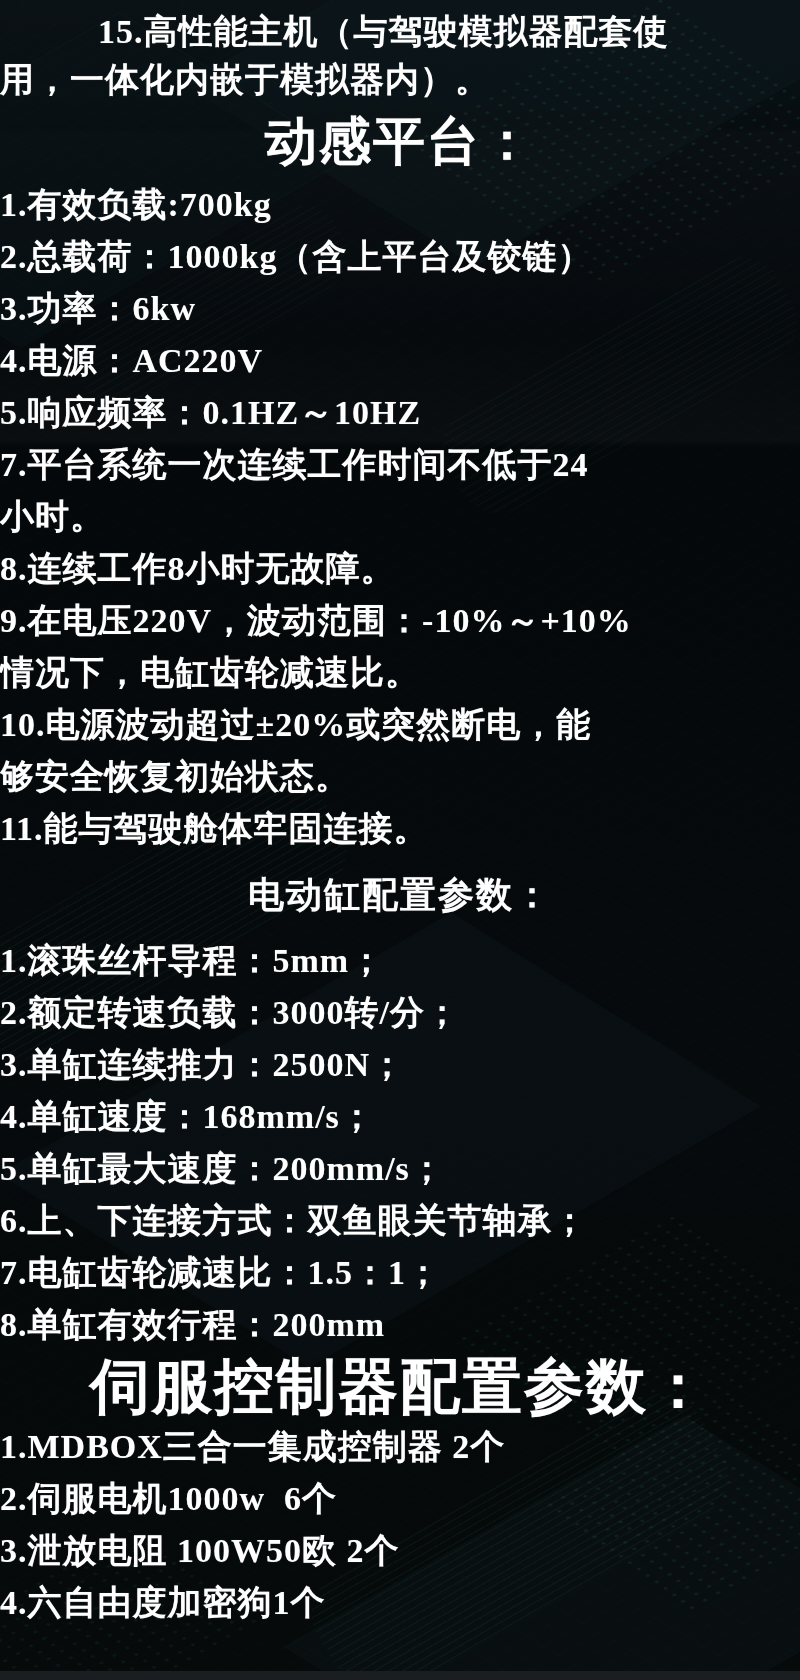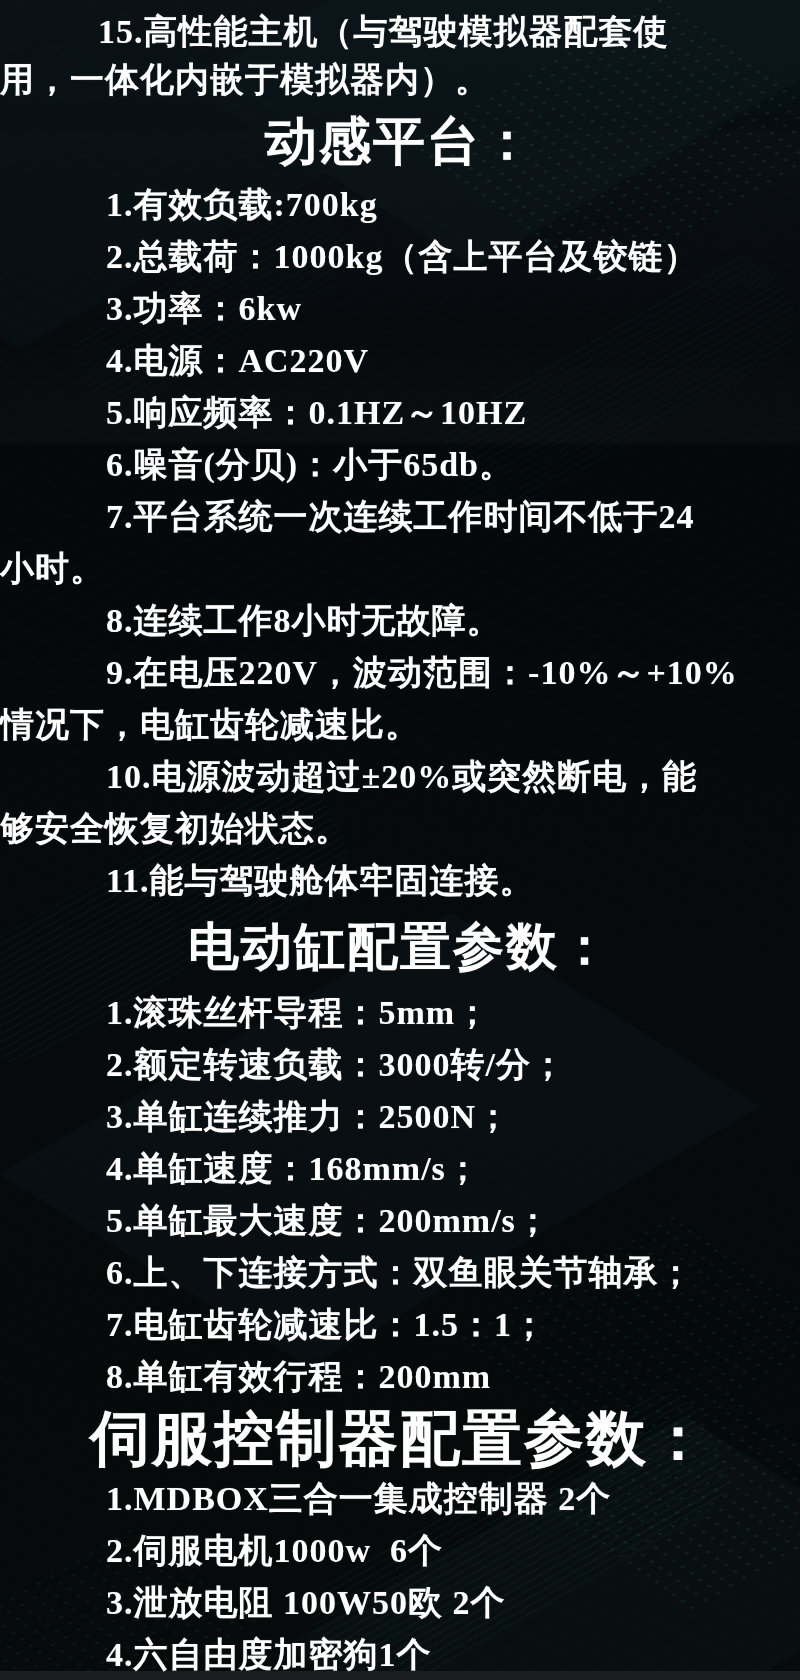--- a/index.html
+++ b/index.html
@@ -49,30 +49,30 @@
   .content{position:absolute;inset:0;padding-top:8px;}
   .l{
     height:52px;line-height:52px;
     color:#ffffff;white-space:pre;
     font-family:"Liberation Serif","DejaVu Serif",serif;
     font-weight:700;font-size:34px;letter-spacing:1px;
     text-shadow:0 0 1px rgba(255,255,255,0.35);
   }
   .intro-l{height:48px;line-height:48px;}
   .first{padding-left:98px;}
-  .ind{padding-left:106px;}
+  .ind{}
   .cont{}
   .h{
     color:#ffffff;text-align:center;
     font-family:"DejaVu Sans","Liberation Sans",sans-serif;
     font-weight:700;letter-spacing:2px;white-space:pre;
     text-shadow:0 0 1px rgba(255,255,255,0.4);
   }
   .h-1{font-size:52px;height:75px;line-height:75px;}
-  .h-2{font-size:51px;height:80px;line-height:80px;}
+  .h-2{font-size:36px;height:80px;line-height:80px;}
   .h-3{font-size:60px;height:70px;line-height:70px;}
 </style>
 </head>
 <body>
 
 <div class="page">
 
   <div class="bg">
     <div class="iso-panel p1"></div>
     <div class="iso-panel p2"></div>
@@ -95,21 +95,20 @@
     <div class="l intro-l first">15.高性能主机（与驾驶模拟器配套使</div>
     <div class="l intro-l cont">用，一体化内嵌于模拟器内）。</div>
 
     <div class="h h-1">动感平台：</div>
 
     <div class="l ind">1.有效负载:700kg</div>
     <div class="l ind">2.总载荷：1000kg（含上平台及铰链）</div>
     <div class="l ind">3.功率：6kw</div>
     <div class="l ind">4.电源：AC220V</div>
     <div class="l ind">5.响应频率：0.1HZ～10HZ</div>
-    <div class="l ind">6.噪音(分贝)：小于65db。</div>
     <div class="l ind">7.平台系统一次连续工作时间不低于24</div>
     <div class="l cont">小时。</div>
     <div class="l ind">8.连续工作8小时无故障。</div>
     <div class="l ind">9.在电压220V，波动范围：-10%～+10%</div>
     <div class="l cont">情况下，电缸齿轮减速比。</div>
     <div class="l ind">10.电源波动超过±20%或突然断电，能</div>
     <div class="l cont">够安全恢复初始状态。</div>
     <div class="l ind">11.能与驾驶舱体牢固连接。</div>
 
     <div class="h h-2">电动缸配置参数：</div>

